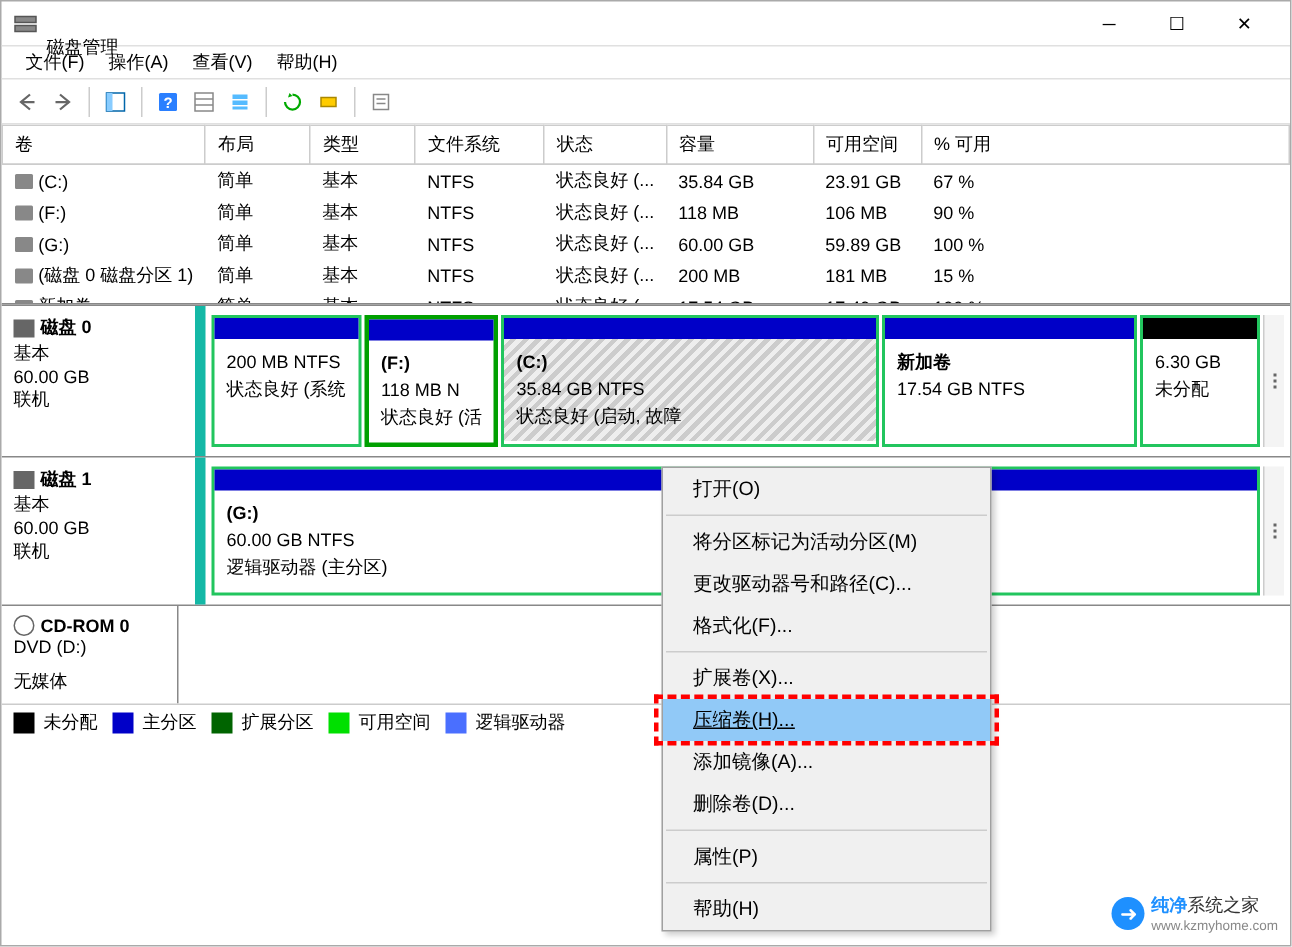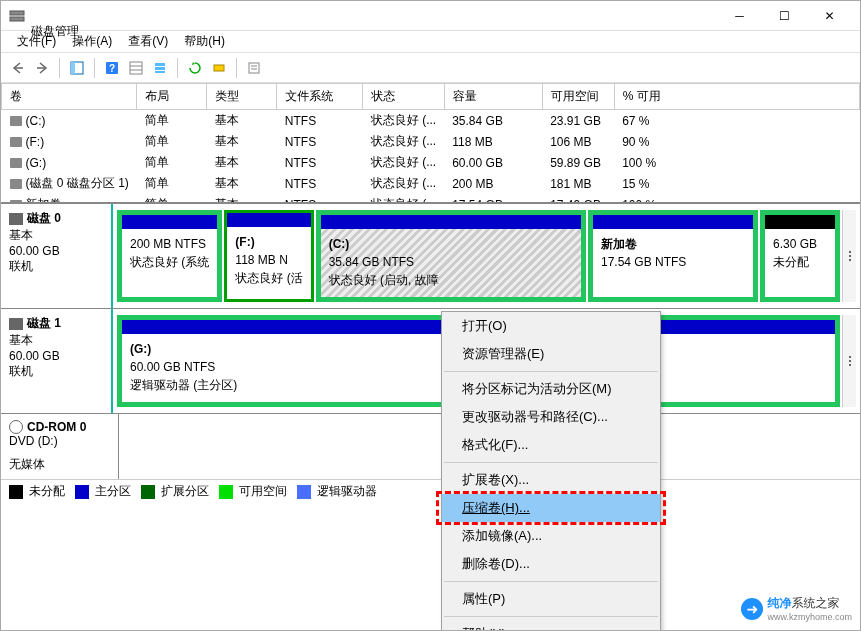--- a/index.html
+++ b/index.html
@@ -15,25 +15,25 @@
 .toolbar { height: 30px; display: flex; align-items: center; padding: 0 6px; border-bottom: 1px solid #e0e0e0; gap: 2px; }
 .tbtn { width: 22px; height: 22px; display: flex; align-items: center; justify-content: center; border: 1px solid transparent; cursor: pointer; }
 .tsep { width: 1px; height: 20px; background: #ccc; margin: 0 4px; }
 .vol-table { width: 100%; border-collapse: collapse; font-size: 12px; }
 .vol-table th { text-align: left; border: 1px solid #ccc; padding: 4px 8px; background: #fff; font-weight: normal; }
 .vol-table td { padding: 2px 8px; white-space: nowrap; }
 .vol-icon { width: 12px; height: 10px; display: inline-block; background: #888; border-radius: 1px; margin-right: 4px; vertical-align: middle; }
 .vol-list { height: 120px; overflow: hidden; border-bottom: 1px solid #888; }
 .disk-area { overflow: hidden; border-top: 1px solid #888; }
 .disk-row { display: flex; border-bottom: 1px solid #888; }
-.disk-label { width: 112px; padding: 6px 8px; border-right: 2px solid #14b8a6; font-size: 12px; }
+.disk-label { width: 136px; padding: 6px 8px; border-right: 7px solid #14b8a6; font-size: 12px; }
 .disk-label .dname { font-weight: bold; display: flex; align-items: center; }
 .disk-dicon { width: 14px; height: 12px; background: #666; display: inline-block; margin-right: 4px; }
 .disk-parts { flex: 1; display: flex; padding: 6px 4px 6px 4px; gap: 2px; }
-.part { border: 5px solid #22c55e; padding: 0; font-size: 12px; display: flex; flex-direction: column; }
+.part { border: 2px solid #22c55e; padding: 0; font-size: 12px; display: flex; flex-direction: column; }
 .part-head { height: 14px; }
 .part-body { padding: 6px 8px 8px 8px; line-height: 1.5; overflow: hidden; white-space: nowrap; }
 .head-blue { background: #0000c8; }
 .head-black { background: #000; }
 .part.selected { border: 3px solid #00a000; }
 .part.hatched .part-body { background: repeating-linear-gradient(135deg, #eee 0, #eee 3px, #ccc 3px, #ccc 6px); }
 .legend { height: 24px; border-top: 1px solid #ccc; display: flex; align-items: center; padding: 0 8px; font-size: 12px; gap: 4px; }
 .lsw { width: 14px; height: 14px; display: inline-block; margin-right: 2px; }
 .ctx-menu { position: absolute; left: 440px; top: 310px; width: 220px; background: #f0f0f0; border: 1px solid #a0a0a0; z-index: 50; font-size: 13px; box-shadow: 2px 2px 4px rgba(0,0,0,0.2); }
 .ctx-item { padding: 5px 20px; cursor: pointer; }
@@ -316,21 +316,20 @@
   <span class="lsw" style="background:#006400;margin-left:6px"></span>
     <span>扩展分区</span>
   <span class="lsw" style="background:#00e000;margin-left:6px"></span>
     <span>可用空间</span>
   <span class="lsw" style="background:#4a6fff;margin-left:6px"></span>
     <span>逻辑驱动器</span>
 </div>
 
 <div class="ctx-menu">
   <div class="ctx-item">打开(O)</div>
-  <div class="ctx-item">资源管理器(E)</div>
   <div class="ctx-sep"></div>
   <div class="ctx-item">将分区标记为活动分区(M)</div>
   <div class="ctx-item">更改驱动器号和路径(C)...</div>
   <div class="ctx-item disabled">格式化(F)...</div>
   <div class="ctx-sep"></div>
   <div class="ctx-item disabled">扩展卷(X)...</div>
   <div class="ctx-item highlight redbox">压缩卷(H)...</div>
   <div class="ctx-item disabled">添加镜像(A)...</div>
   <div class="ctx-item disabled">删除卷(D)...</div>
   <div class="ctx-sep"></div>

